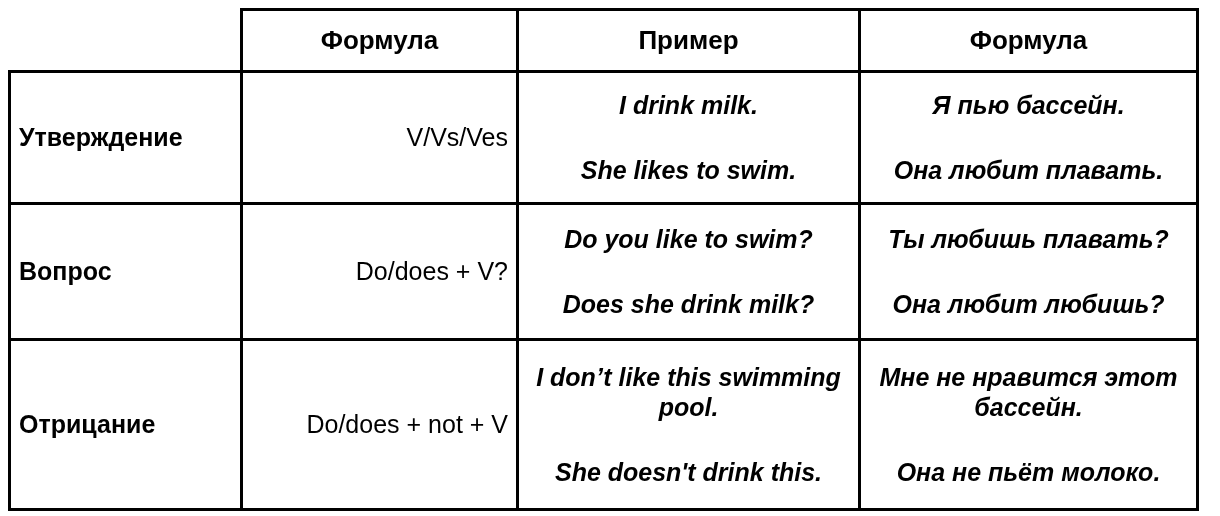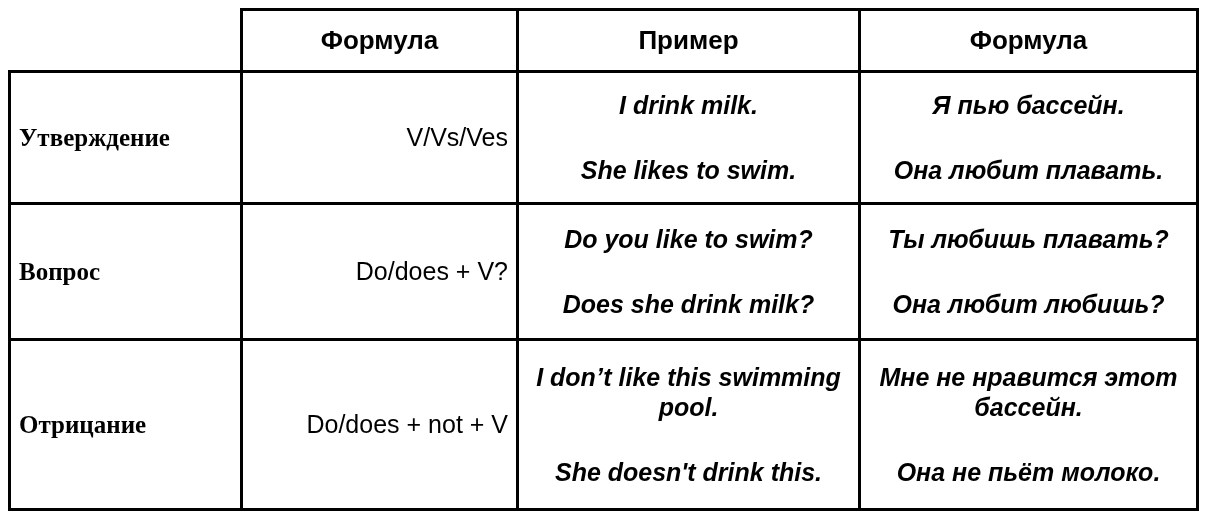--- a/index.html
+++ b/index.html
@@ -46,21 +46,20 @@
     font-weight: bold;
     text-align: center;
     height: 62px;
   }
   
   td.row-label {
     font-size: 25px;
     font-weight: bold;
     text-align: left;
     padding-left: 12px;
-    font-family: Liberation Serif, serif;
   }
   td.formula {
     font-size: 25px;
     text-align: right;
     font-weight: normal;
   }
   td.example, td.translation {
     font-size: 25px;
     font-style: italic;
     text-align: center;

